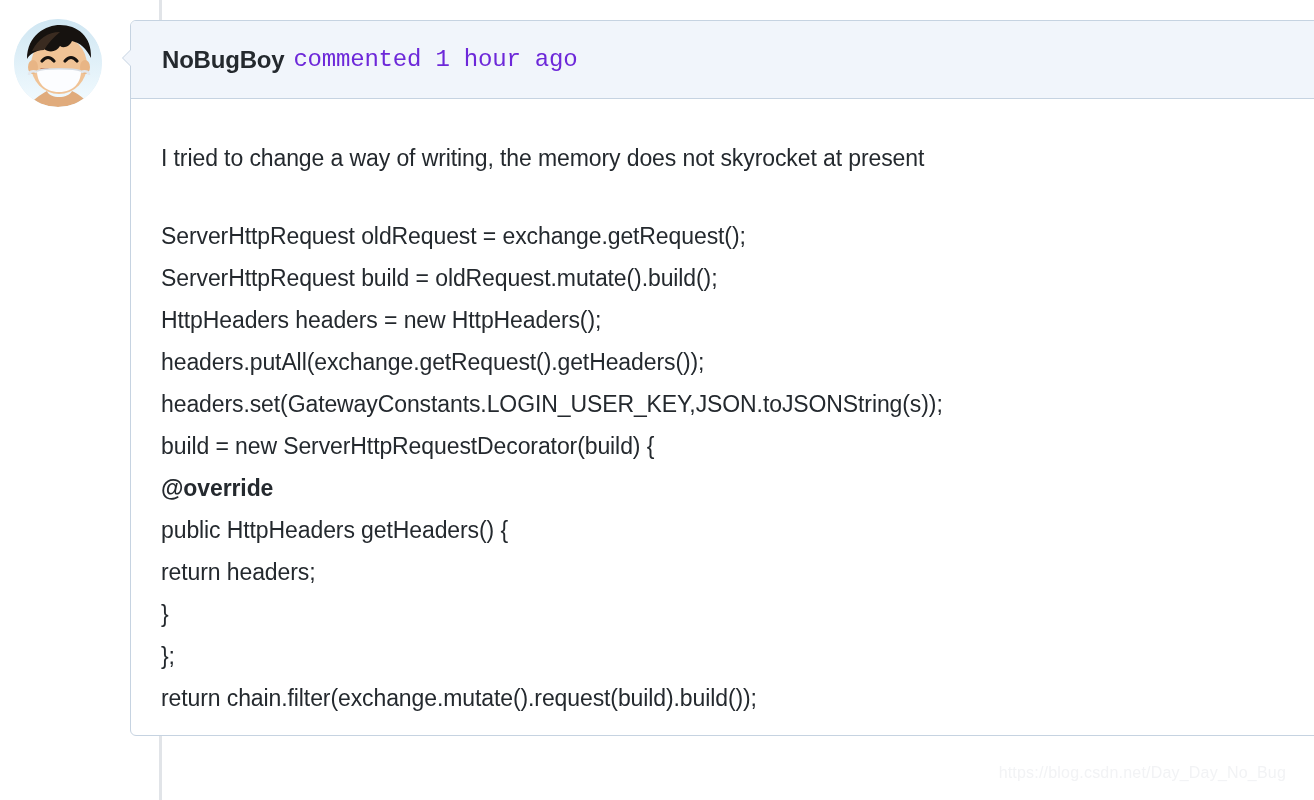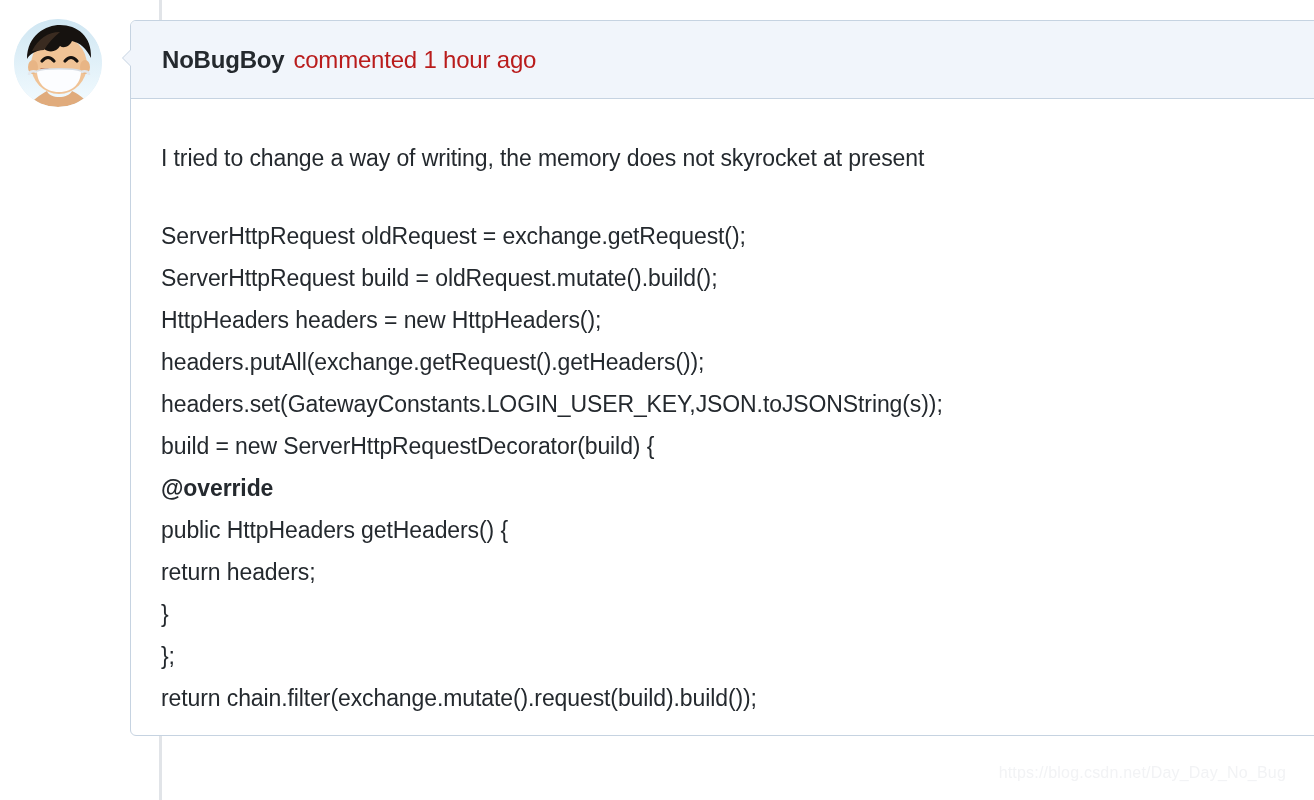--- a/index.html
+++ b/index.html
@@ -89,23 +89,24 @@
   }
   .author {
     font-size: 24px;
     font-weight: bold;
     color: #24292e;
     letter-spacing: -0.2px;
     text-align: right;
   }
   .meta {
     font-size: 24px;
-    color: #b91c1c;
+    color: #6d28d9;
     margin-left: 9px;
     letter-spacing: -0.2px;
+    font-family: Liberation Mono, monospace;
   }
 
   .comment-body {
     padding: 38px 0 0 30px;
     font-size: 23px;
     color: #24292e;
     line-height: 42px;
   }
   .para {
     margin: 0 0 36px 0;

